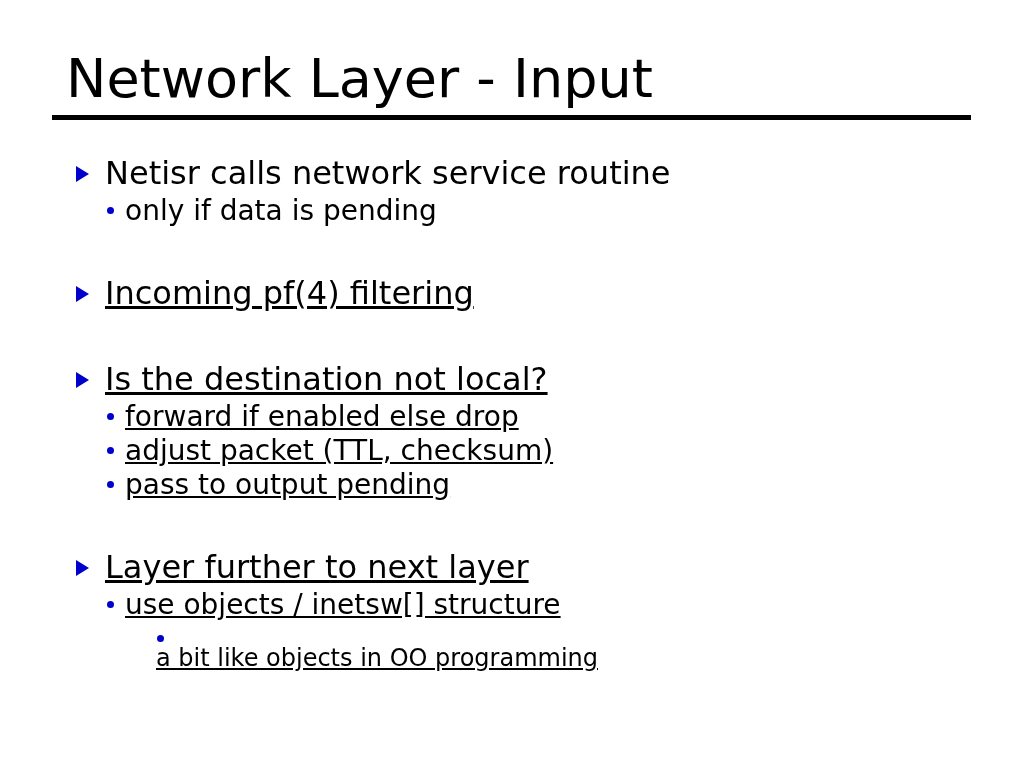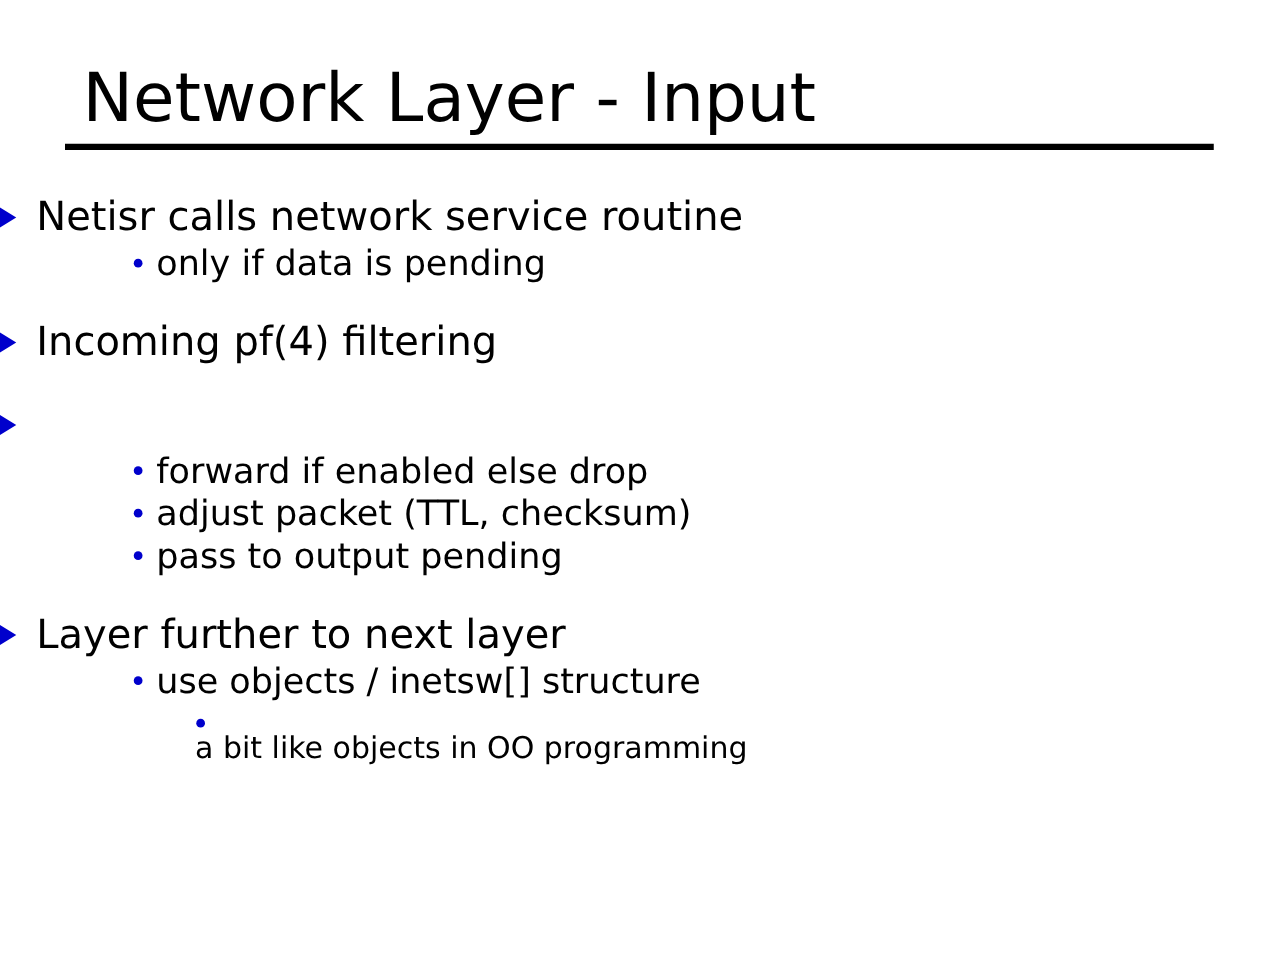--- a/index.html
+++ b/index.html
@@ -53,31 +53,33 @@
     left: 0px;
     top: 152px;
     width: 1024px;
   }
 
   .bullet-group {
     margin: 0;
     padding: 0;
   }
   .bullet-group + .bullet-group {
-    margin-top: 24px;
+    margin-top: 44px;
+    text-decoration: underline;
   }
 
   .bullet {
     display: flex;
     align-items: flex-start;
     white-space: nowrap;
   }
 
   
   .bullet.lvl1 {
+    padding-left: 76px;
     font-size: 32px;
     line-height: 42px;
   }
   .bullet.lvl1 .marker {
     width: 29px;
     flex: 0 0 29px;
     position: relative;
     height: 42px;
   }
   .bullet.lvl1 .marker .tri {
@@ -172,20 +174,21 @@
             <span class="tri"></span>
           </span>
           <span class="text">Incoming pf(4) filtering</span>
         </div>
       </div>
       <div class="bullet-group">
         <div class="bullet lvl1">
           <span class="marker">
             <span class="tri"></span>
           </span>
+          <span class="text">Is the destination not local?</span>
         </div>
         <div class="bullet lvl2">
           <span class="marker">
             <span class="dot"></span>
           </span>
           <span class="text">forward if enabled else drop</span>
         </div>
         <div class="bullet lvl2">
           <span class="marker">
             <span class="dot"></span>

